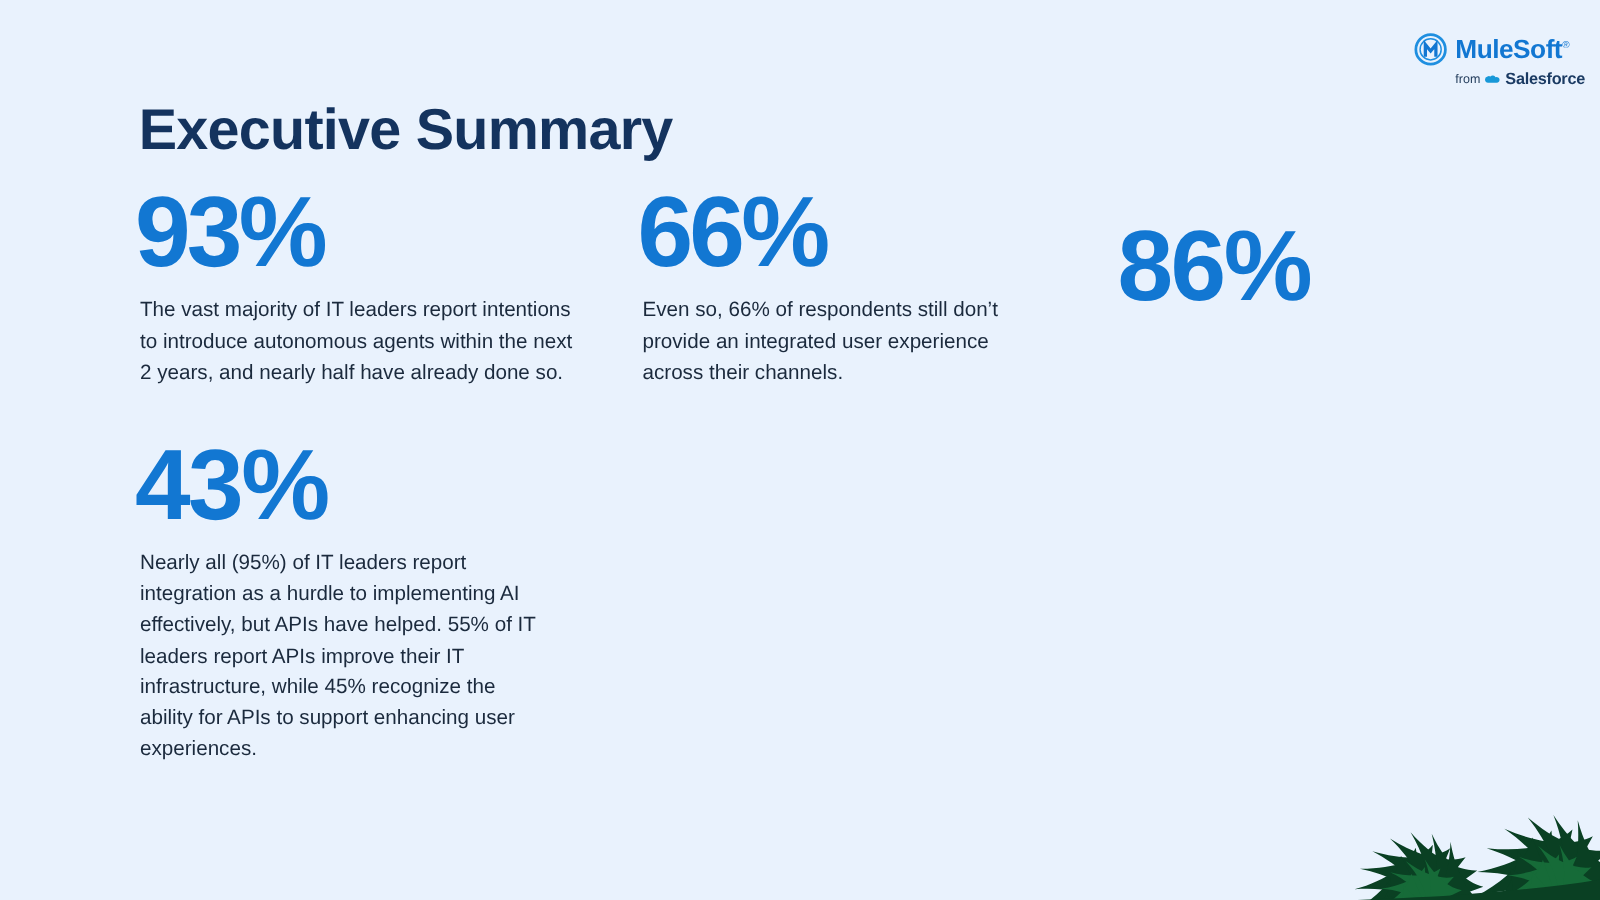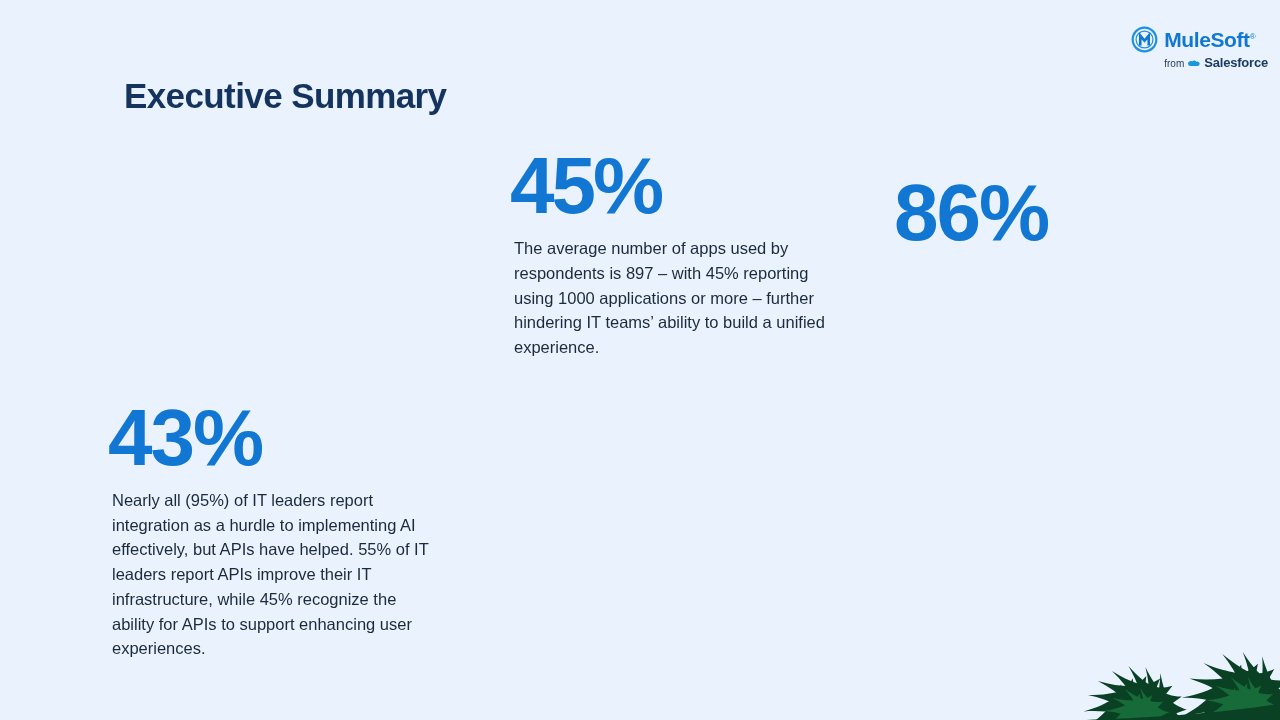--- a/index.html
+++ b/index.html
@@ -78,23 +78,23 @@
   .sf-word {
     font-size: 13px;
     font-weight: bold;
     color: #1b3b63;
     letter-spacing: -0.2px;
   }
 
   
   .page-title {
     position: absolute;
-    left: 96px;
+    left: 83px;
     top: 76px;
-    font-size: 35px;
+    font-size: 46px;
     font-weight: bold;
     color: #14335e;
     letter-spacing: -0.6px;
     margin: 0;
   }
 
   
   .grid {
     position: absolute;
     left: 84px;
@@ -164,28 +164,30 @@
         </svg>
       </span>
       <span class="sf-word">Salesforce</span>
     </div>
   </div>
 
   <h1 class="page-title">Executive Summary</h1>
 
   <div class="grid">
 
+    <div class="stat col-1">
+      <div class="stat-number">93%</div>
+      <p class="stat-body">The vast majority of IT leaders report intentions to introduce autonomous agents within the next 2 years, and nearly half have already done so.</p>
+    </div>
 
     <div class="stat col-2">
-    </div>
-
-    <div class="stat col-3">
-      <div class="stat-number">45%</div>
-      <p class="stat-body">The average number of apps used by respondents is 897 – with 45% reporting using 1000 applications or more – further hindering IT teams’ ability to build a unified experience.</p>
-    </div>
+      <div class="stat-number">66%</div>
+      <p class="stat-body">Even so, 66% of respondents still don’t provide an integrated user experience across their channels.</p>
+    </div>
+
 
     <div class="stat col-1 row-2">
       <div class="stat-number">86%</div>
     </div>
 
     <div class="stat col-2 row-2">
       <div class="stat-number">43%</div>
       <p class="stat-body">Nearly all (95%) of IT leaders report integration as a hurdle to implementing AI effectively, but APIs have helped. 55% of IT leaders report APIs improve their IT infrastructure, while 45% recognize the ability for APIs to support enhancing user experiences.</p>
     </div>
 

